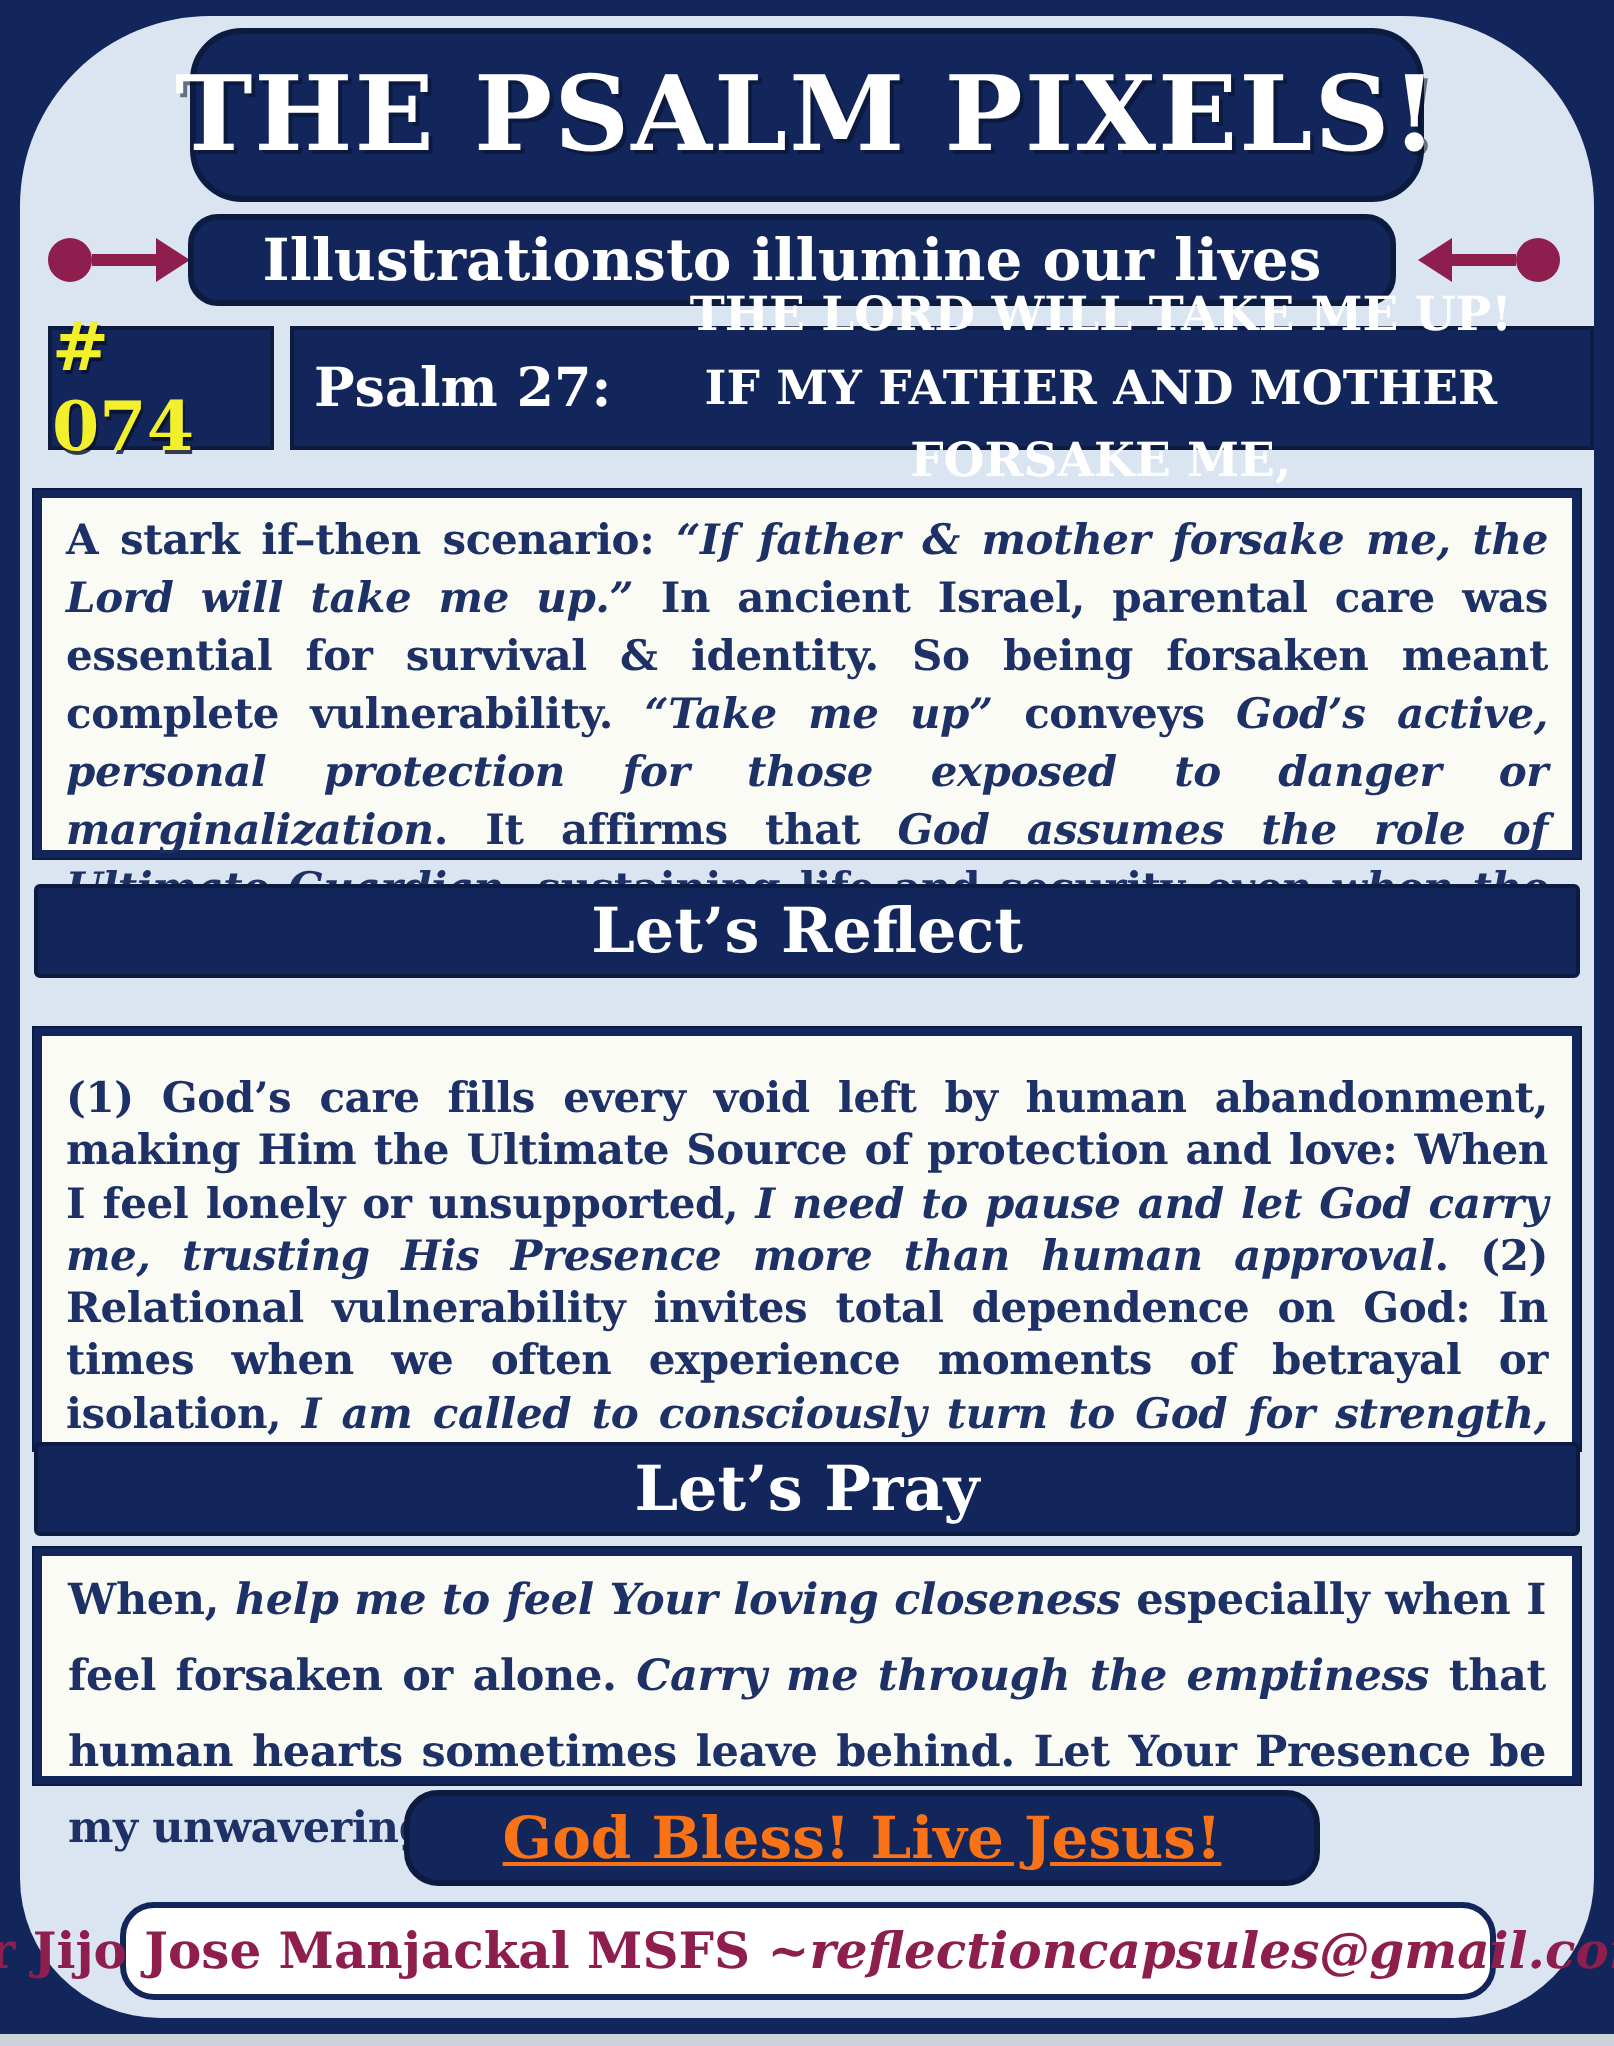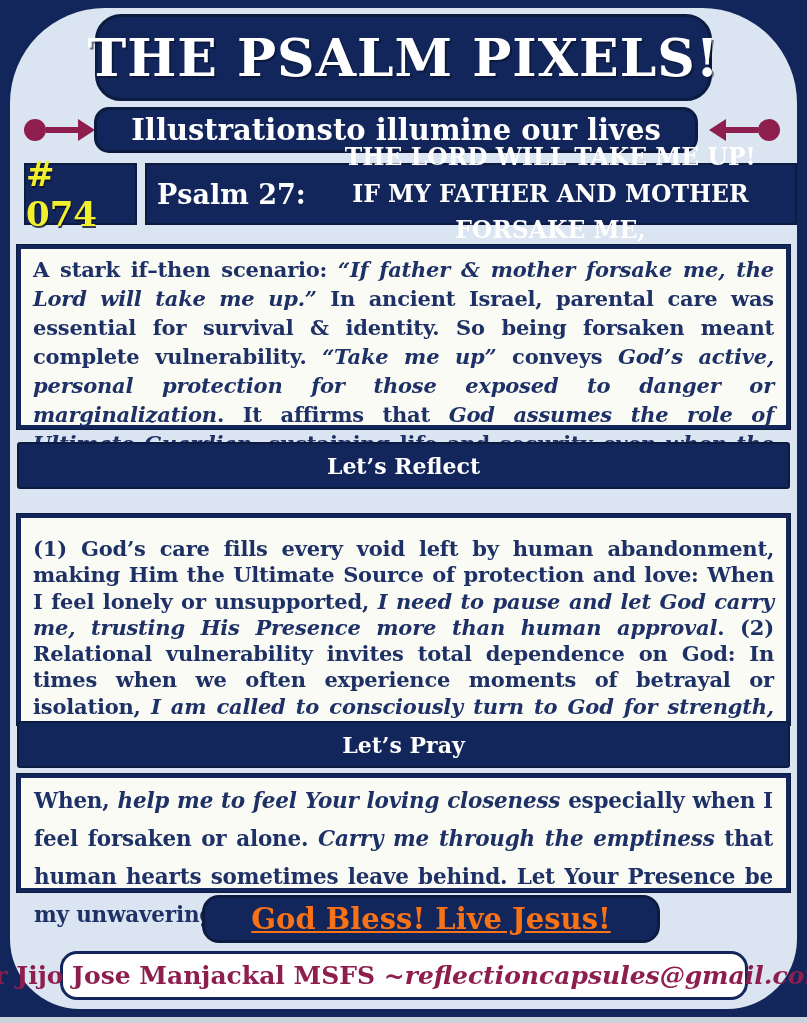--- a/index.html
+++ b/index.html
@@ -77,21 +77,21 @@
   .intro-box  { top: 245px; height: 184px; font-size: 21px; line-height: 29px;   padding: 6px 12px; }
   .reflect-box{ top: 514px; height: 211px; font-size: 21px; line-height: 26.3px; padding: 18px 12px; }
   .pray-box   { top: 774px; height: 118px; font-size: 21.5px; line-height: 38px; padding: 4px 13px; }
   .it { font-style: italic; }
   .section-bar {
     position: absolute; left: 17px; width: 773px; height: 47px;
     background: var(--navy, #13265c);
     border: 2px solid var(--navy-dark, #0c1b40);
     border-radius: 3px;
     color: #fff; display: flex; align-items: center; justify-content: center;
-    font-size: 22px;
+    font-size: 31px;
   }
   .reflect-bar { top: 442px; }
   .pray-bar { top: 721px; }
   .bless-pill {
     position: absolute; left: 202px; top: 895px; width: 458px; height: 48px;
     background: var(--navy, #13265c);
     border: 3px solid var(--navy-dark, #0c1b40);
     border-radius: 17px;
     color: #f97316; display: flex; align-items: center; justify-content: center;
     font-size: 29px;

